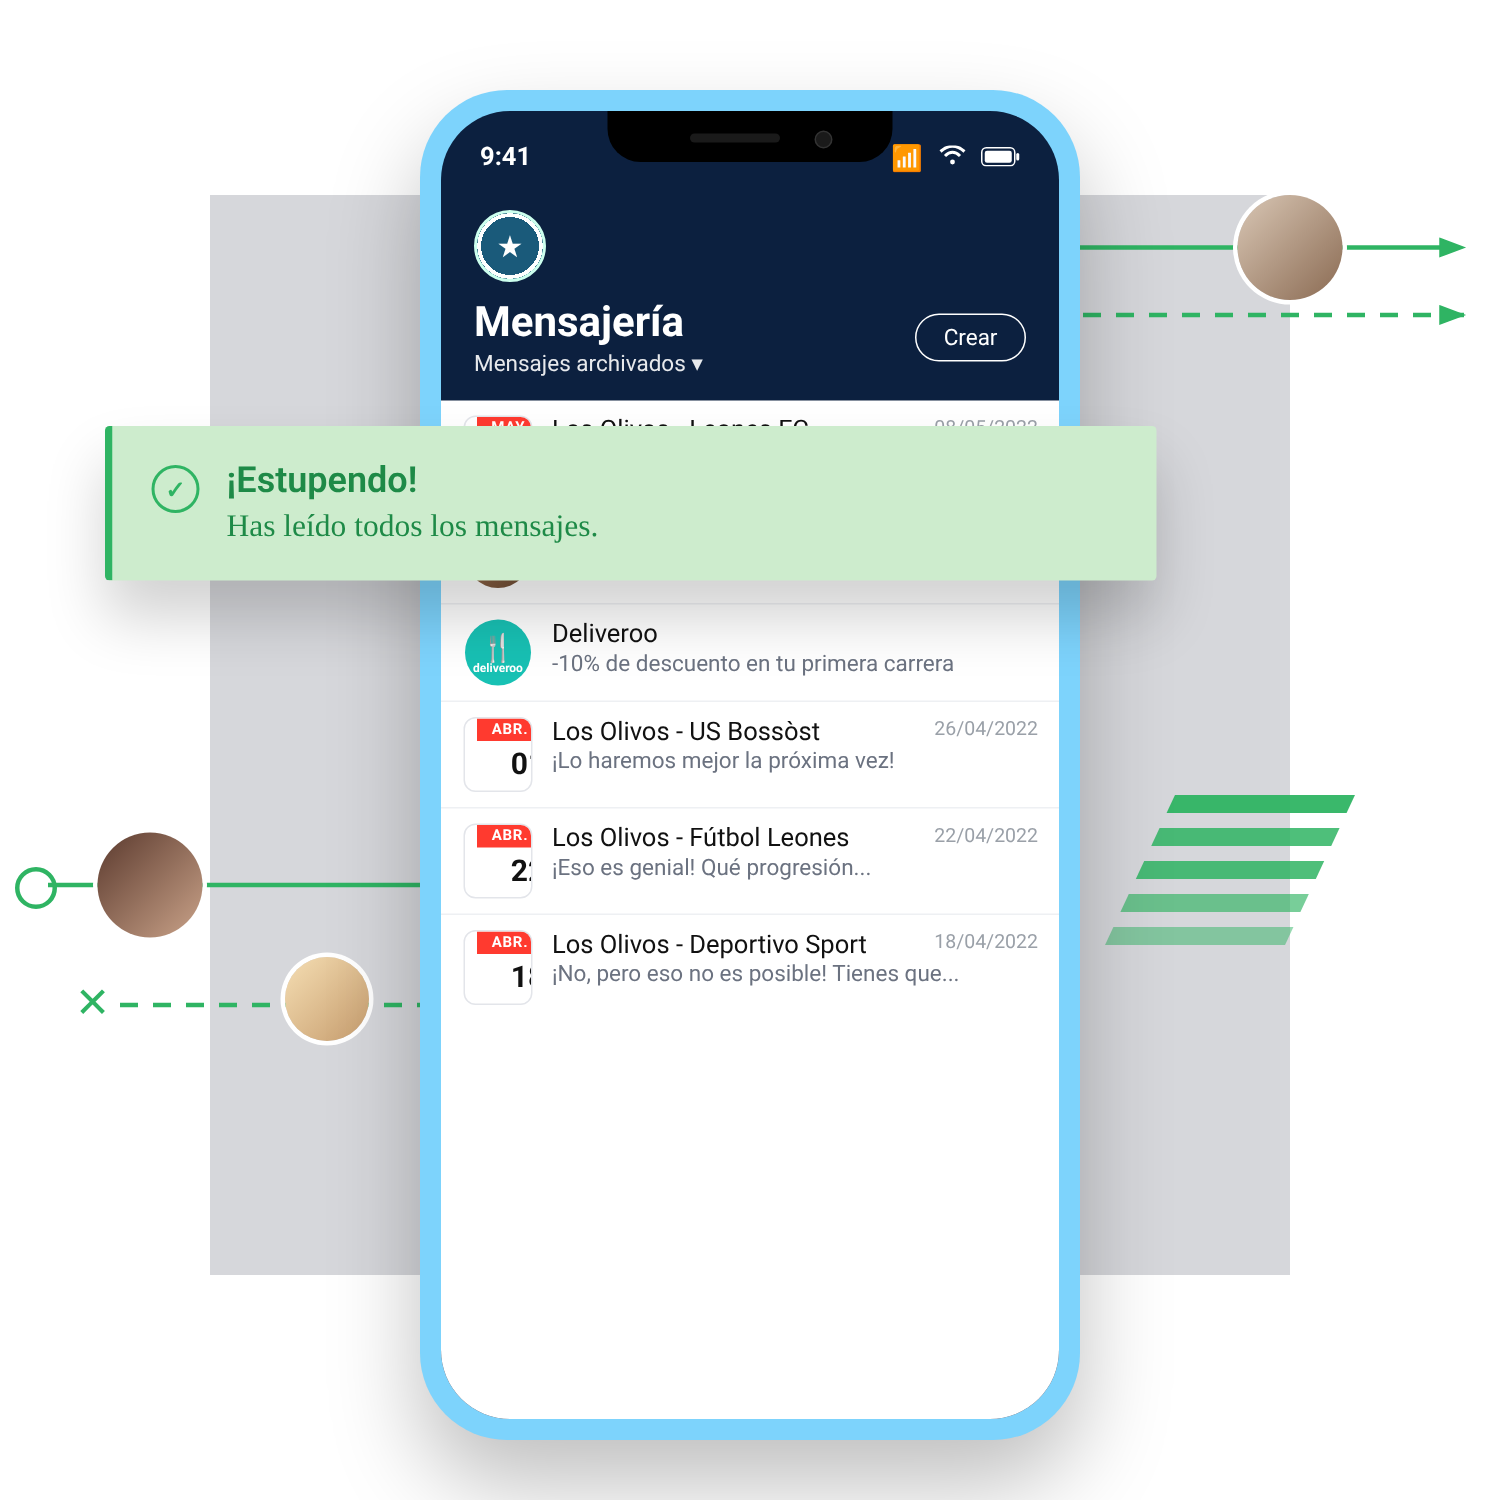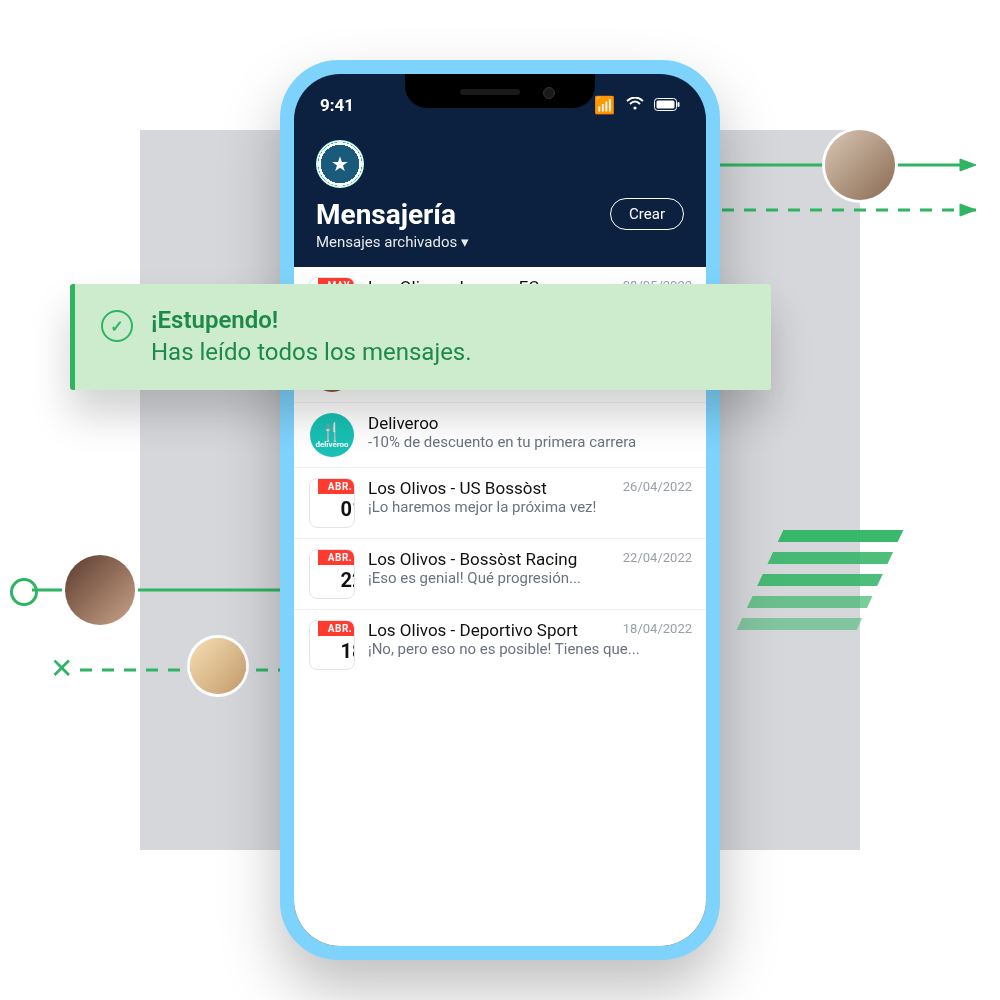--- a/index.html
+++ b/index.html
@@ -56,21 +56,21 @@
   }
   .status-icons span{margin-left:6px;}
 
   .club-logo{
     width:44px;height:44px;border-radius:50%;margin:18px 0 10px 22px;
     background:radial-gradient(circle at 50% 50%,#1a5a7a 0 62%,#fff 62% 70%,#1a5a7a 70% 100%);
     border:2px solid #cfe;position:relative;
   }
   .club-logo:after{content:"★";position:absolute;inset:0;display:flex;align-items:center;justify-content:center;color:#fff;font-size:20px;}
 
-  .header{padding:0 22px 16px 22px;color:#fff;display:flex;align-items:flex-start;justify-content:space-between;}
+  .header{padding:0 22px 16px 22px;color:#fff;display:flex;align-items:center;justify-content:space-between;}
   .header h1{margin:0;font-size:28px;font-weight:700;}
   .header .sub{font-size:15px;opacity:.9;margin-top:2px;}
   .create-btn{
     border:1.5px solid #fff;border-radius:20px;padding:6px 18px;color:#fff;font-size:15px;
   }
 
   .list{background:#fff;min-height:700px;}
   .row{
     display:flex;gap:12px;align-items:flex-start;padding:10px 14px;
     position:relative;
@@ -96,21 +96,21 @@
     position:absolute;left:70px;top:284px;width:640px; 
     background:var(--light-green);border-left:5px solid var(--green);
     padding:22px 30px 24px 26px;box-shadow:0 25px 40px rgba(0,0,0,.18);
     display:flex;gap:18px;align-items:flex-start;border-radius:3px;z-index:5;
   }
   .toast .check{
     width:28px;height:28px;border:2.5px solid var(--green);border-radius:50%;
     display:flex;align-items:center;justify-content:center;color:var(--green);font-weight:900;flex:none;margin-top:4px;
   }
   .toast .tt{color:#1e8a47;font-size:24px;font-weight:600;}
-  .toast .ts{color:#1e8a47;font-size:24px;margin-top:4px;}
+  .toast .ts{color:#1e8a47;font-size:21px;margin-top:4px;font-family:Liberation Serif, serif;}
 
   
   .face{background-size:cover;background-position:center;}
   .f1{background:linear-gradient(135deg,#d9c7b5,#8a6a52);}    
   .f2{background:linear-gradient(135deg,#5b3a2e,#caa389);}    
   .f3{background:linear-gradient(135deg,#f5deb3,#c69c6d);}    
   .f4{background:linear-gradient(135deg,#b07d56,#6a4a33);}    
   .f5{background:linear-gradient(135deg,#7a5a44,#3a2b22);}    
 
 </style>
@@ -238,21 +238,21 @@
             <div class="date">26/04/2022</div>
           </div>
           <div class="row">
             <div class="icon-col">
               <div class="cal">
                 <div class="m">ABR.</div>
                 <div class="d">22</div>
               </div>
             </div>
             <div class="txt">
-              <div class="title">Los Olivos - Bossòst Racing</div>
+              <div class="title">Los Olivos - Fútbol Leones</div>
                    <div class="preview">¡Eso es genial! Qué progresión...</div>
             </div>
             <div class="date">22/04/2022</div>
           </div>
           <div class="row">
             <div class="icon-col">
               <div class="cal">
                 <div class="m">ABR.</div>
                 <div class="d">18</div>
               </div>

